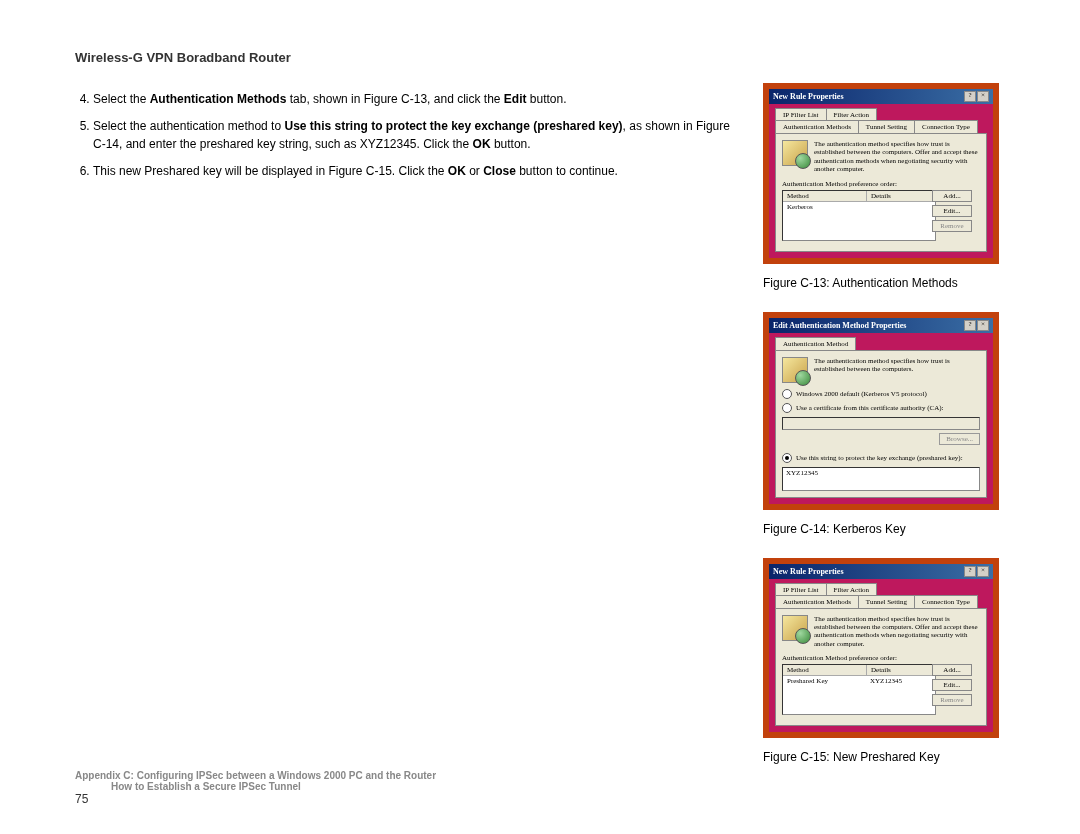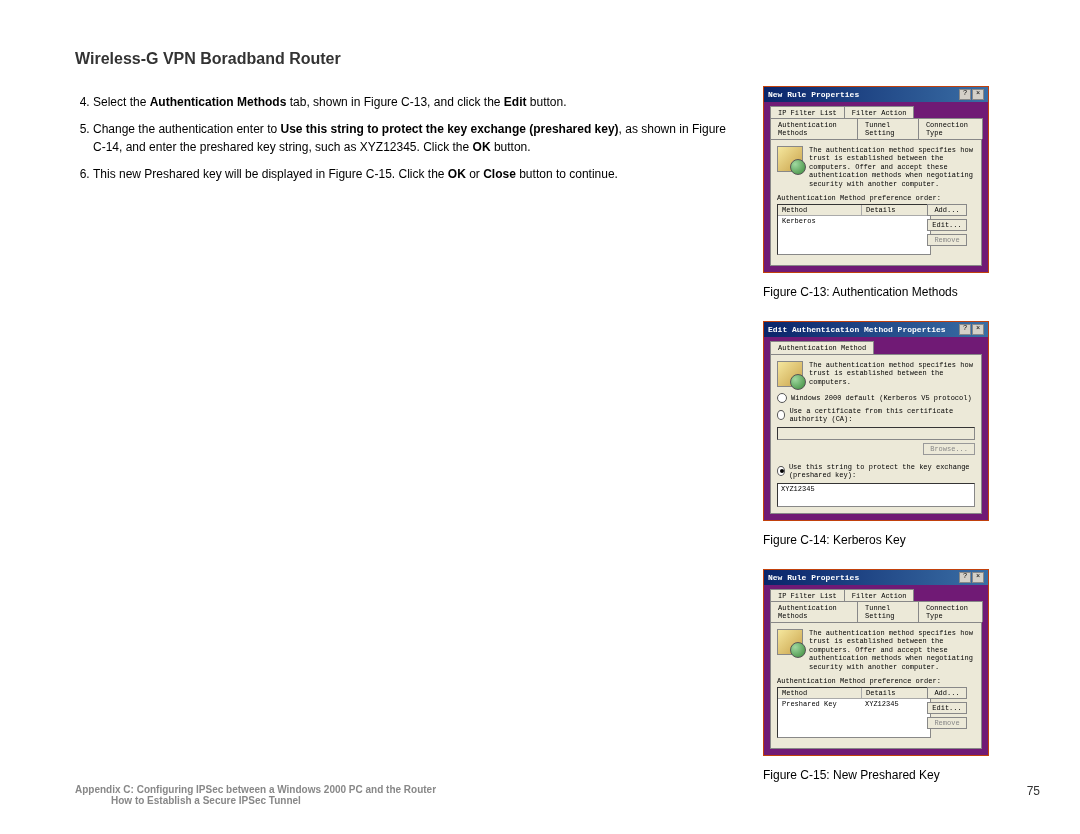--- a/index.html
+++ b/index.html
@@ -12,21 +12,21 @@
     position: relative;
     color: #000;
   }
   .page {
     padding: 50px 40px 30px 75px;
     box-sizing: border-box;
     height: 100%;
     position: relative;
   }
   .header {
-    font-size: 16px;
+    font-size: 13px;
     font-weight: bold;
     color: #333;
     margin-bottom: 18px;
     font-family: Arial, sans-serif;
   }
   .content-row {
     display: flex;
     gap: 28px;
   }
   .left-col {
@@ -48,25 +48,25 @@
   }
   .bold { font-weight: bold; }
   .caption {
     font-size: 12px;
     font-weight: normal;
     margin: 12px 0 22px 0;
   }
 
   
   .dialog {
-    border: 1px solid #c2410c;
-    background: #701a75;
+    border: 6px solid #c2410c;
+    background: #be185d;
     width: 224px;
     font-size: 8px;
-    font-family: Liberation Mono, monospace;
+    font-family: Liberation Serif, serif;
     color: #000;
     margin-bottom: 2px;
   }
   .titlebar {
     background: linear-gradient(to right, #0a246a, #3a6ea5);
     color: #fff;
     padding: 2px 4px;
     display: flex;
     justify-content: space-between;
     align-items: center;
@@ -204,39 +204,40 @@
   .footer {
     position: absolute;
     bottom: 28px;
     left: 75px;
     right: 40px;
     display: flex;
     justify-content: space-between;
     font-size: 10px;
     color: #888;
     font-weight: bold;
+    flex-direction: column;
   }
   .footer-left { max-width: 800px;}
   .footer-line2 { font-weight: bold; color:#888;padding-left:36px;}
   .page-num { color:#333; font-size:12px; font-weight:normal;}
 </style>
 </head>
 <body>
 
 <div class="page">
   <div class="header">Wireless-G VPN Boradband Router</div>
 
   <div class="content-row">
     <div class="left-col">
       <ol start="4">
         <li>
           <span>Select the </span><span class="bold">Authentication Methods</span><span> tab, shown in Figure C-13, and click the </span><span class="bold">Edit</span><span> button.</span>
         </li>
         <li>
-          <span>Change the authentication enter to </span><span class="bold">Use this string to protect the key exchange (preshared key)</span><span>, as shown in Figure C-14, and enter the preshared key string, such as XYZ12345. Click the </span><span class="bold">OK</span><span> button.</span>
+          <span>Select the authentication method to </span><span class="bold">Use this string to protect the key exchange (preshared key)</span><span>, as shown in Figure C-14, and enter the preshared key string, such as XYZ12345. Click the </span><span class="bold">OK</span><span> button.</span>
         </li>
         <li>
           <span>This new Preshared key will be displayed in Figure C-15. Click the </span><span class="bold">OK</span><span> or </span><span class="bold">Close</span><span> button to continue.</span>
         </li>
       </ol>
     </div>
 
     <div class="right-col">
 
       <div class="dialog">

